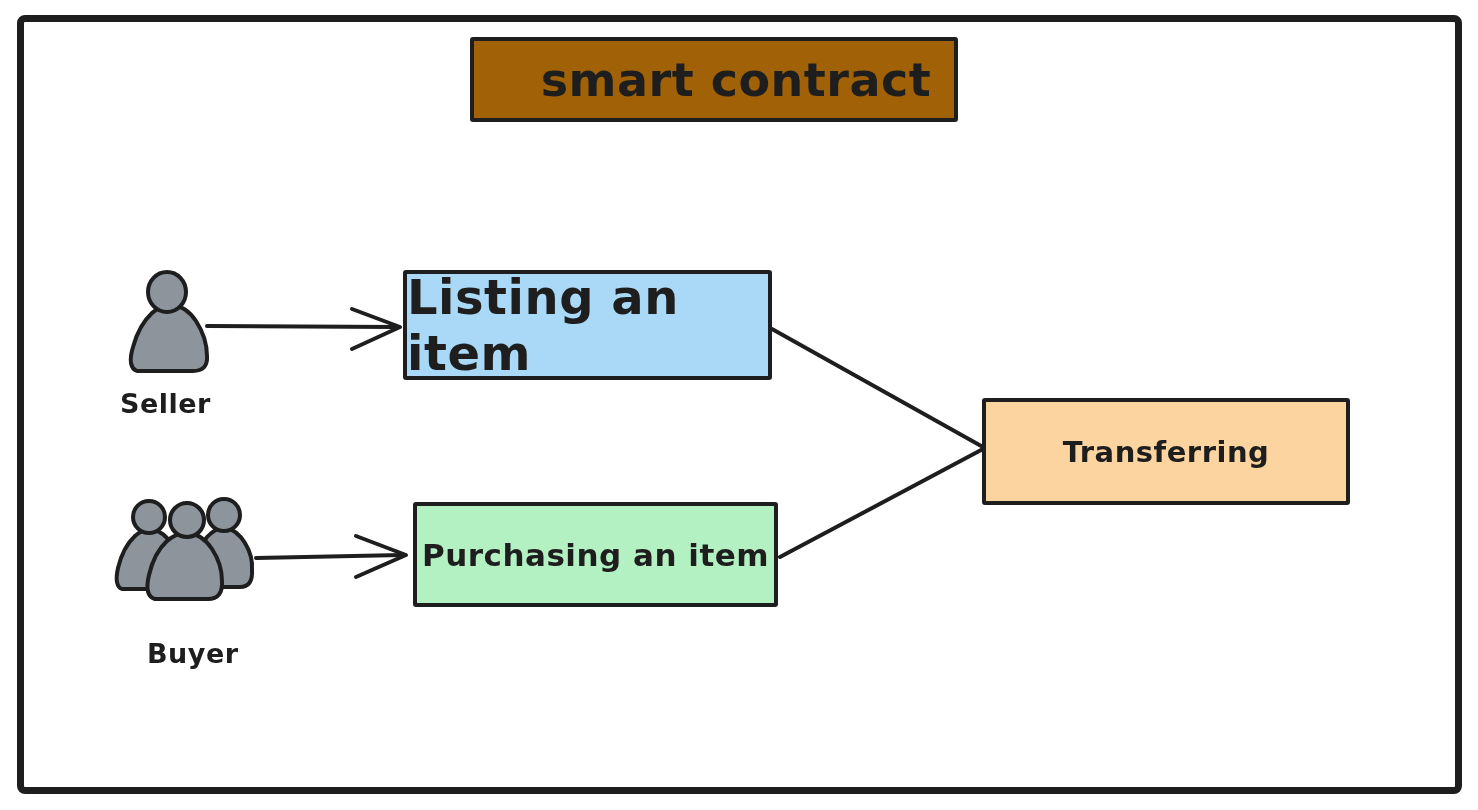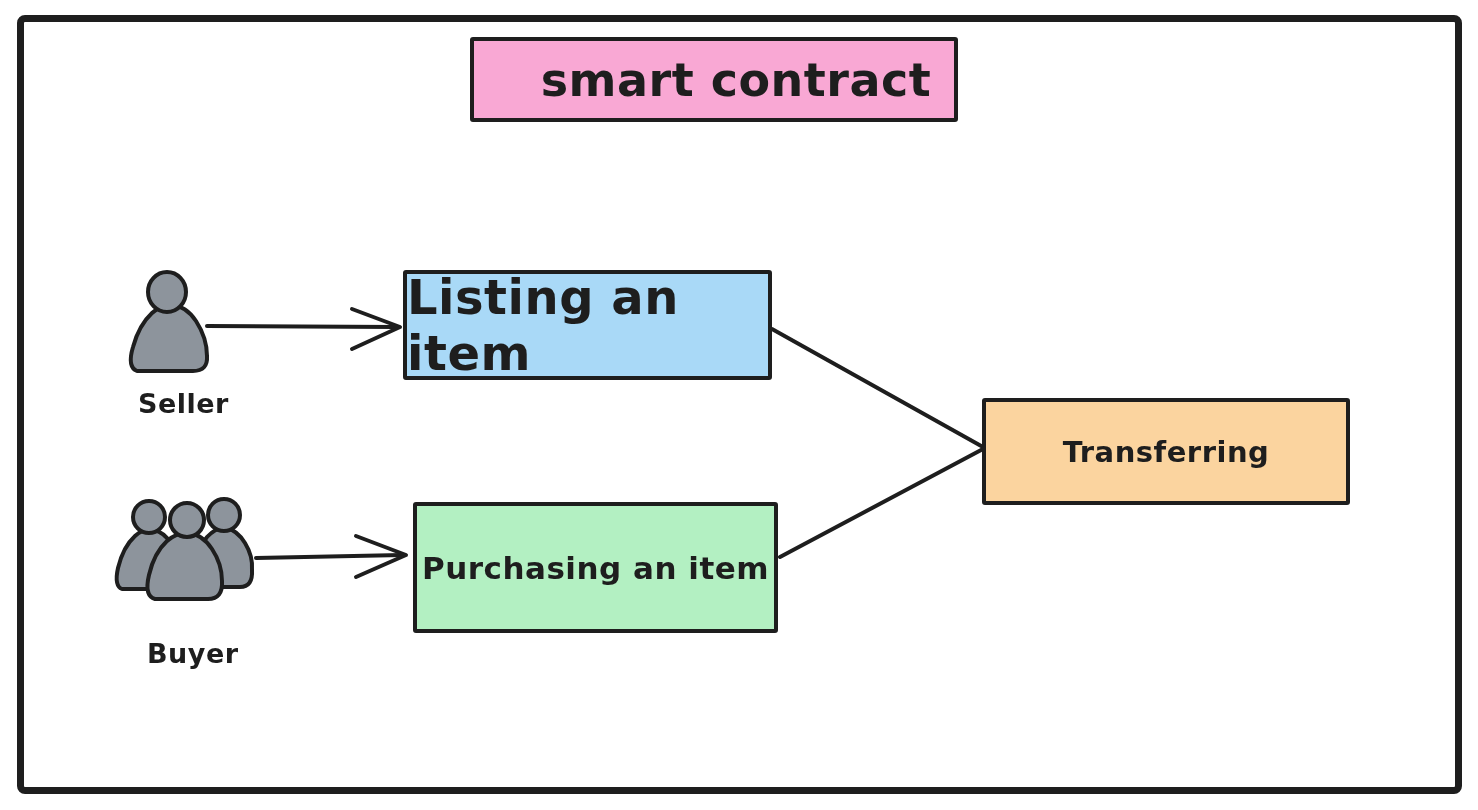--- a/index.html
+++ b/index.html
@@ -44,40 +44,40 @@
     width: 488px; height: 85px;
     font-size: 46px;
   }
   .listing-box {
     left: 403px; top: 270px;
     width: 369px; height: 110px;
     font-size: 48px;
   }
   .purchasing-box {
     left: 413px; top: 502px;
-    width: 365px; height: 131px;
+    width: 365px; height: 105px;
     font-size: 31px;
   }
   .transferring-box {
     left: 982px; top: 390px;
     width: 368px; height: 107px;
     font-size: 29px;
   }
   .transferring-box .multiline {
     text-align: left;
     line-height: 40px;
   }
   .actor-label {
     position: absolute;
     z-index: 2;
     font-weight: bold;
     font-size: 27px;
     letter-spacing: 0.5px;
   }
-  .seller-label { left: 138px; top: 388px; }
+  .seller-label { left: 120px; top: 388px; }
   .buyer-label  { left: 147px; top: 638px; }
   .stroke-line {
     stroke: #1e1e1e;
     stroke-width: 4;
     fill: none;
     stroke-linecap: round;
     stroke-linejoin: round;
   }
   .actor-shape {
     fill: #8d949c;
@@ -118,21 +118,21 @@
     <g>
       <path class="stroke-line" d="M256,558 L402,555"></path>
       <path class="stroke-line" d="M356,536 L406,555 L356,577"></path>
     </g>
 
     <path class="stroke-line" d="M772,329 L983,447"></path>
 
     <path class="stroke-line" d="M780,557 L983,449"></path>
   </svg>
 
-  <div class="node title-box" style="background-color: #f9a8d4; padding-left: 44px;">
+  <div class="node title-box" style="background-color: #a16207; padding-left: 44px;">
     <span>smart contract</span>
   </div>
 
   <div class="node listing-box" style="background-color: rgb(169, 217, 247);">
     <span>Listing an item</span>
   </div>
 
   <div class="node purchasing-box" style="background-color: rgb(179, 240, 194);">
     <span>Purchasing an item</span>
   </div>

